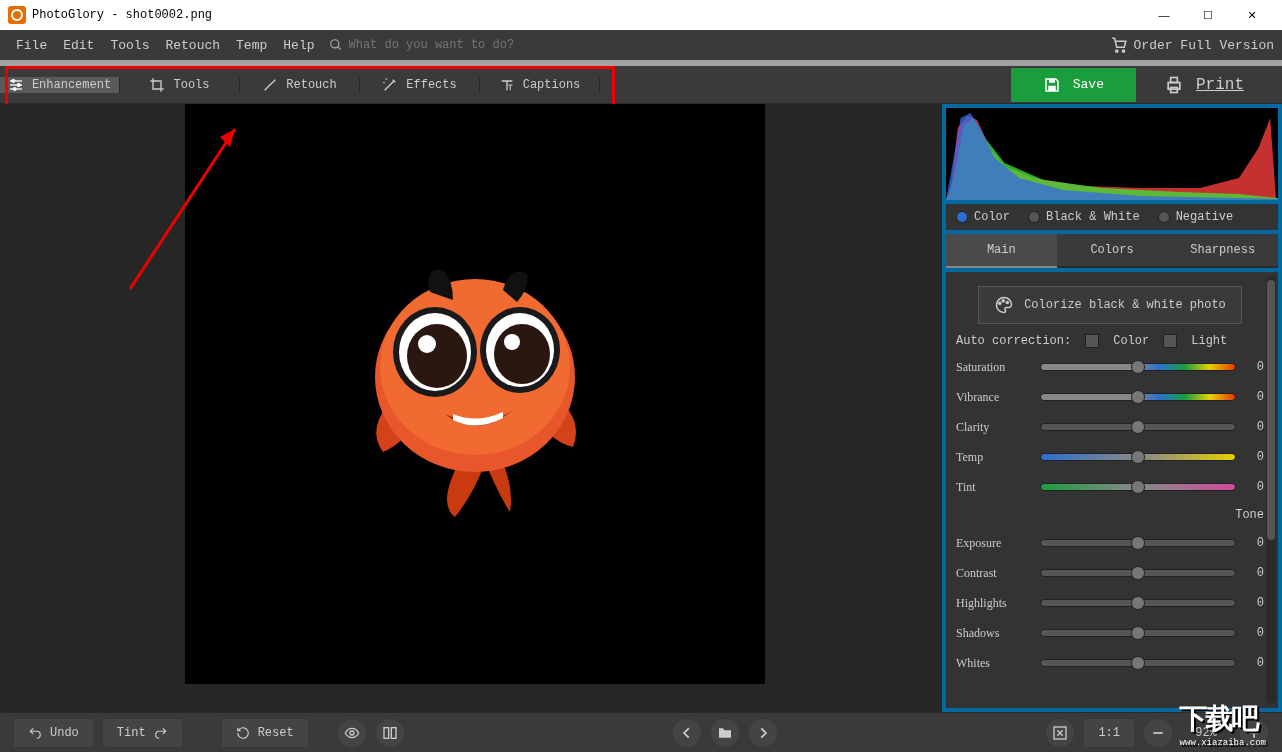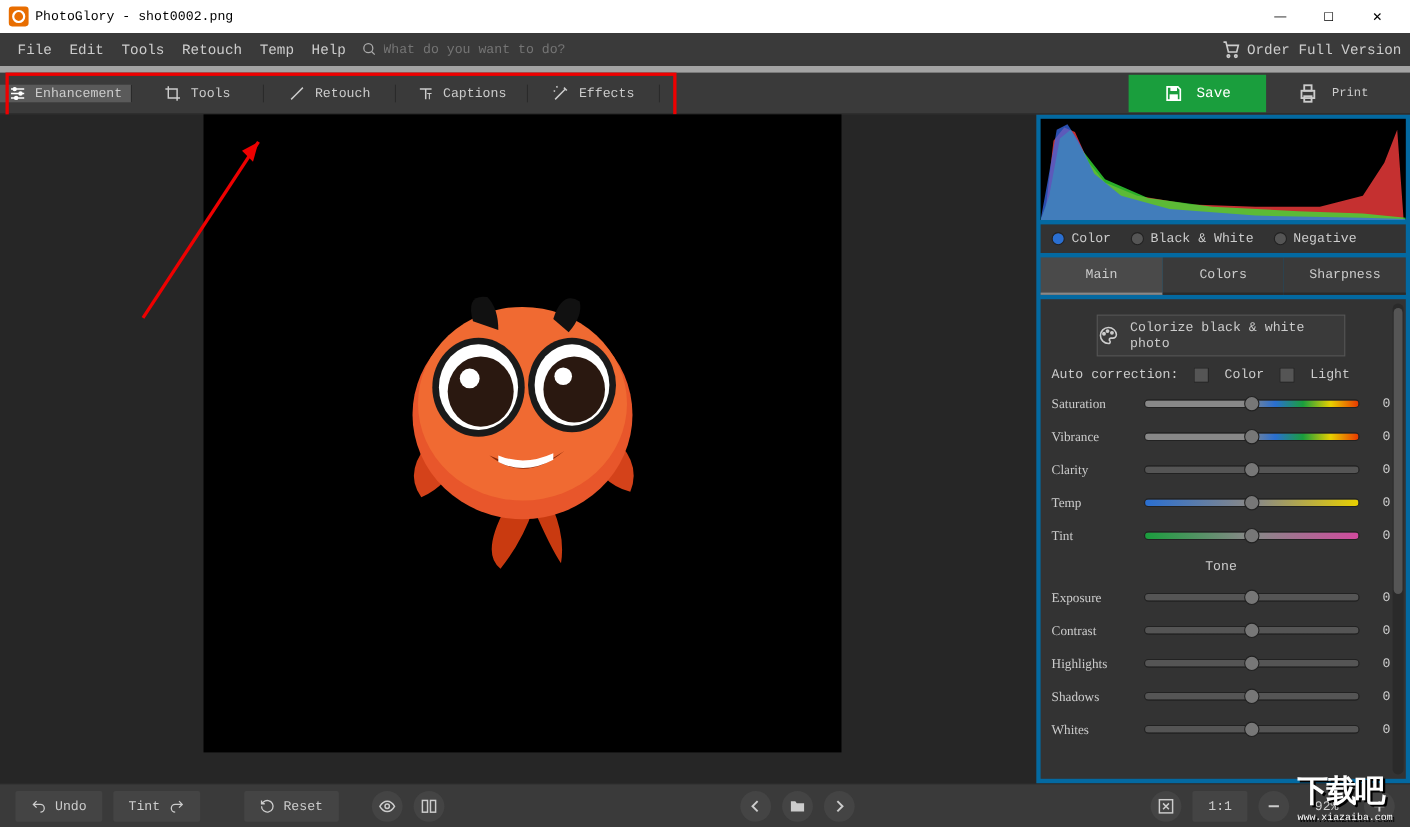--- a/index.html
+++ b/index.html
@@ -20,53 +20,53 @@
 .menubar input { background:transparent; border:none; color:#22c55e; font-family:inherit; font-size:12px; width:180px; outline:none; }
 .menubar .order { margin-left:auto; display:flex; align-items:center; gap:6px; cursor:pointer; }
 
 
 .tabbar { height:44px; background:#3a3a3a; display:flex; align-items:center; border-top:6px solid #a3a3a3; border-bottom:1px solid #2a2a2a; position:relative; }
 .tabbar .tab { width:120px; display:flex; align-items:center; justify-content:center; gap:8px; border-right:1px solid #2a2a2a; cursor:pointer; font-size:12px; }
 .tabbar .tab.active { background:#5a5a5a; }
 .tabbar .highlight { position:absolute; left:5px; top:0; width:610px; height:44px; border:3px solid #e00; pointer-events:none; }
 .tabbar .right-btns { margin-left:auto; display:flex; align-items:center; gap:10px; padding-right:20px; }
 .btn-save { background:#1a9e3d; color:#fff; display:flex; align-items:center; gap:12px; padding:0 32px; height:34px; cursor:pointer; font-size:13px; }
-.btn-print { display:flex; align-items:center; gap:12px; padding:0 18px; height:34px; cursor:pointer; font-size:11px; }
+.btn-print { display:flex; align-items:center; gap:12px; padding:0 18px; height:34px; cursor:pointer; font-size:16px;text-decoration:underline; }
 
 
 .main { display:flex; height:608px; }
 .canvas-area { flex:1; background:#262626; position:relative; }
 .canvas-inner { position:absolute; left:185px; top:0; width:580px; height:580px; background:#000; }
 .fish { position:absolute; left:50%; top:48%; transform:translate(-50%,-50%); width:280px; height:280px; }
 .arrow { position:absolute; left:120px; top:15px; pointer-events:none; }
 
 
 .side { width:340px; background:#0369a1; display:flex; flex-direction:column; padding:4px; gap:4px; }
 .histogram { height:92px; background:#000; position:relative; overflow:hidden; }
 .radio-row { display:flex; align-items:center; gap:4px; padding:6px 10px; background:#333; }
 .radio-group { display:flex; align-items:center; gap:6px; margin-right:14px; }
 .radio-dot { width:12px; height:12px; border-radius:50%; background:#555; border:1px solid #222; }
 .radio-dot.sel { background:#2a6fd1; }
 .subtabs { display:flex; height:34px; }
 .subtab { flex:1; display:flex; align-items:center; justify-content:center; background:#3a3a3a; border-bottom:2px solid #2a2a2a; cursor:pointer; }
 .subtab.active { background:#4a4a4a; border-bottom:2px solid #888; }
 .scrollpane { flex:1; overflow:hidden; position:relative; background:#333; padding:10px 14px 10px 10px; }
-.colorize-btn { margin:4px auto 10px; width:226px; height:38px; border:1px solid #555; background:#3a3a3a; display:flex; align-items:center; justify-content:center; gap:10px; cursor:pointer; font-size:12px; }
+.colorize-btn { margin:4px auto 10px; width:264px; height:38px; border:1px solid #555; background:#3a3a3a; display:flex; align-items:center; justify-content:center; gap:10px; cursor:pointer; font-size:12px; }
 .auto-row { display:flex; align-items:center; gap:14px; margin:8px 0 4px 0; font-size:12px; }
 .cb { width:14px; height:14px; background:#555; border:1px solid #222; }
 .slider-row { display:flex; align-items:center; height:30px; gap:8px; font-size:12px; }
 .slider-row .lbl { width:76px;font-family:Liberation Serif, serif; }
 .slider-track { flex:1; height:8px; background:linear-gradient(90deg,#555,#555); border-radius:4px; position:relative; border:1px solid #222; }
 .slider-track.sat { background:linear-gradient(90deg,#888,#888 48%,#2a6fd1,#1a9e3d,#e8d000,#e83800); }
 .slider-track.vib { background:linear-gradient(90deg,#888,#888 48%,#2a6fd1,#1a9e3d,#e8d000,#e83800); }
 .slider-track.temp { background:linear-gradient(90deg,#2a6fd1,#888 48%,#888 52%,#e8d000); }
 .slider-track.tint { background:linear-gradient(90deg,#1a9e3d,#888 48%,#888 52%,#d14a9e); }
 .thumb { position:absolute; left:50%; top:50%; transform:translate(-50%,-50%); width:14px; height:14px; border-radius:50%; background:#777; border:1px solid #222; }
 .slider-row .val { width:20px; text-align:right; }
-.section-label { text-align:center; margin:6px 0; color:#ccc; }
+.section-label { text-align:right; margin:6px 0; color:#ccc; }
 .scrollbar { position:absolute; right:2px; top:4px; bottom:4px; width:10px; background:#2a2a2a; border-radius:5px; }
 .scrollthumb { position:absolute; left:1px; right:1px; top:4px; height:260px; background:#555; border-radius:4px; }
 
 
 .bottombar { height:40px; background:#3a3a3a; display:flex; align-items:center; padding:0 14px; gap:10px; border-top:1px solid #2a2a2a; }
 .bbtn { height:28px; padding:0 14px; background:#444; display:flex; align-items:center; justify-content:center; gap:8px; cursor:pointer; border-radius:2px; font-size:12px; }
 .bbtn.round { width:28px; padding:0; border-radius:14px; }
 .zoomlvl { width:48px; text-align:center; font-size:12px; }
 .spacer { flex:1; }
 .watermark { position:absolute; right:16px; bottom:4px; font-family:"Arial Black",sans-serif; font-size:28px; font-weight:900; color:#fff; text-shadow:2px 2px 0 #000; letter-spacing:-2px; pointer-events:none; }
@@ -128,30 +128,30 @@
     <span>Tools</span>
   </div>
   <div class="tab">
     <svg width="16" height="16" viewBox="0 0 24 24" fill="none" stroke="#ccc" stroke-width="2">
         <path d="M4 20l6-6M20 4l-10 10"></path>
       </svg>
     <span>Retouch</span>
   </div>
   <div class="tab">
     <svg width="16" height="16" viewBox="0 0 24 24" fill="none" stroke="#ccc" stroke-width="2">
+        <path d="M4 20L18 6M16 4l4 4M6 2l1 2M2 8l2 1"></path>
+      </svg>
+    <span>Effects</span>
+  </div>
+  <div class="tab">
+    <svg width="16" height="16" viewBox="0 0 24 24" fill="none" stroke="#ccc" stroke-width="2">
         <path d="M4 6h16M12 6v14"></path>
         <path d="M14 12h6M17 12v8" stroke-width="1.5"></path>
       </svg>
     <span>Captions</span>
-  </div>
-  <div class="tab">
-    <svg width="16" height="16" viewBox="0 0 24 24" fill="none" stroke="#ccc" stroke-width="2">
-        <path d="M4 20L18 6M16 4l4 4M6 2l1 2M2 8l2 1"></path>
-      </svg>
-    <span>Effects</span>
   </div>
   <div class="highlight"></div>
   <div class="right-btns">
     <div class="btn-save">
       <svg width="18" height="18" viewBox="0 0 24 24" fill="#fff">
           <path d="M4 4h13l3 3v13H4z" fill="none" stroke="#fff" stroke-width="2"></path>
           <rect x="8" y="4" width="8" height="5" fill="#fff"></rect>
           <rect x="7" y="13" width="10" height="7" fill="#fff"></rect>
         </svg>
       <span>Save</span>

